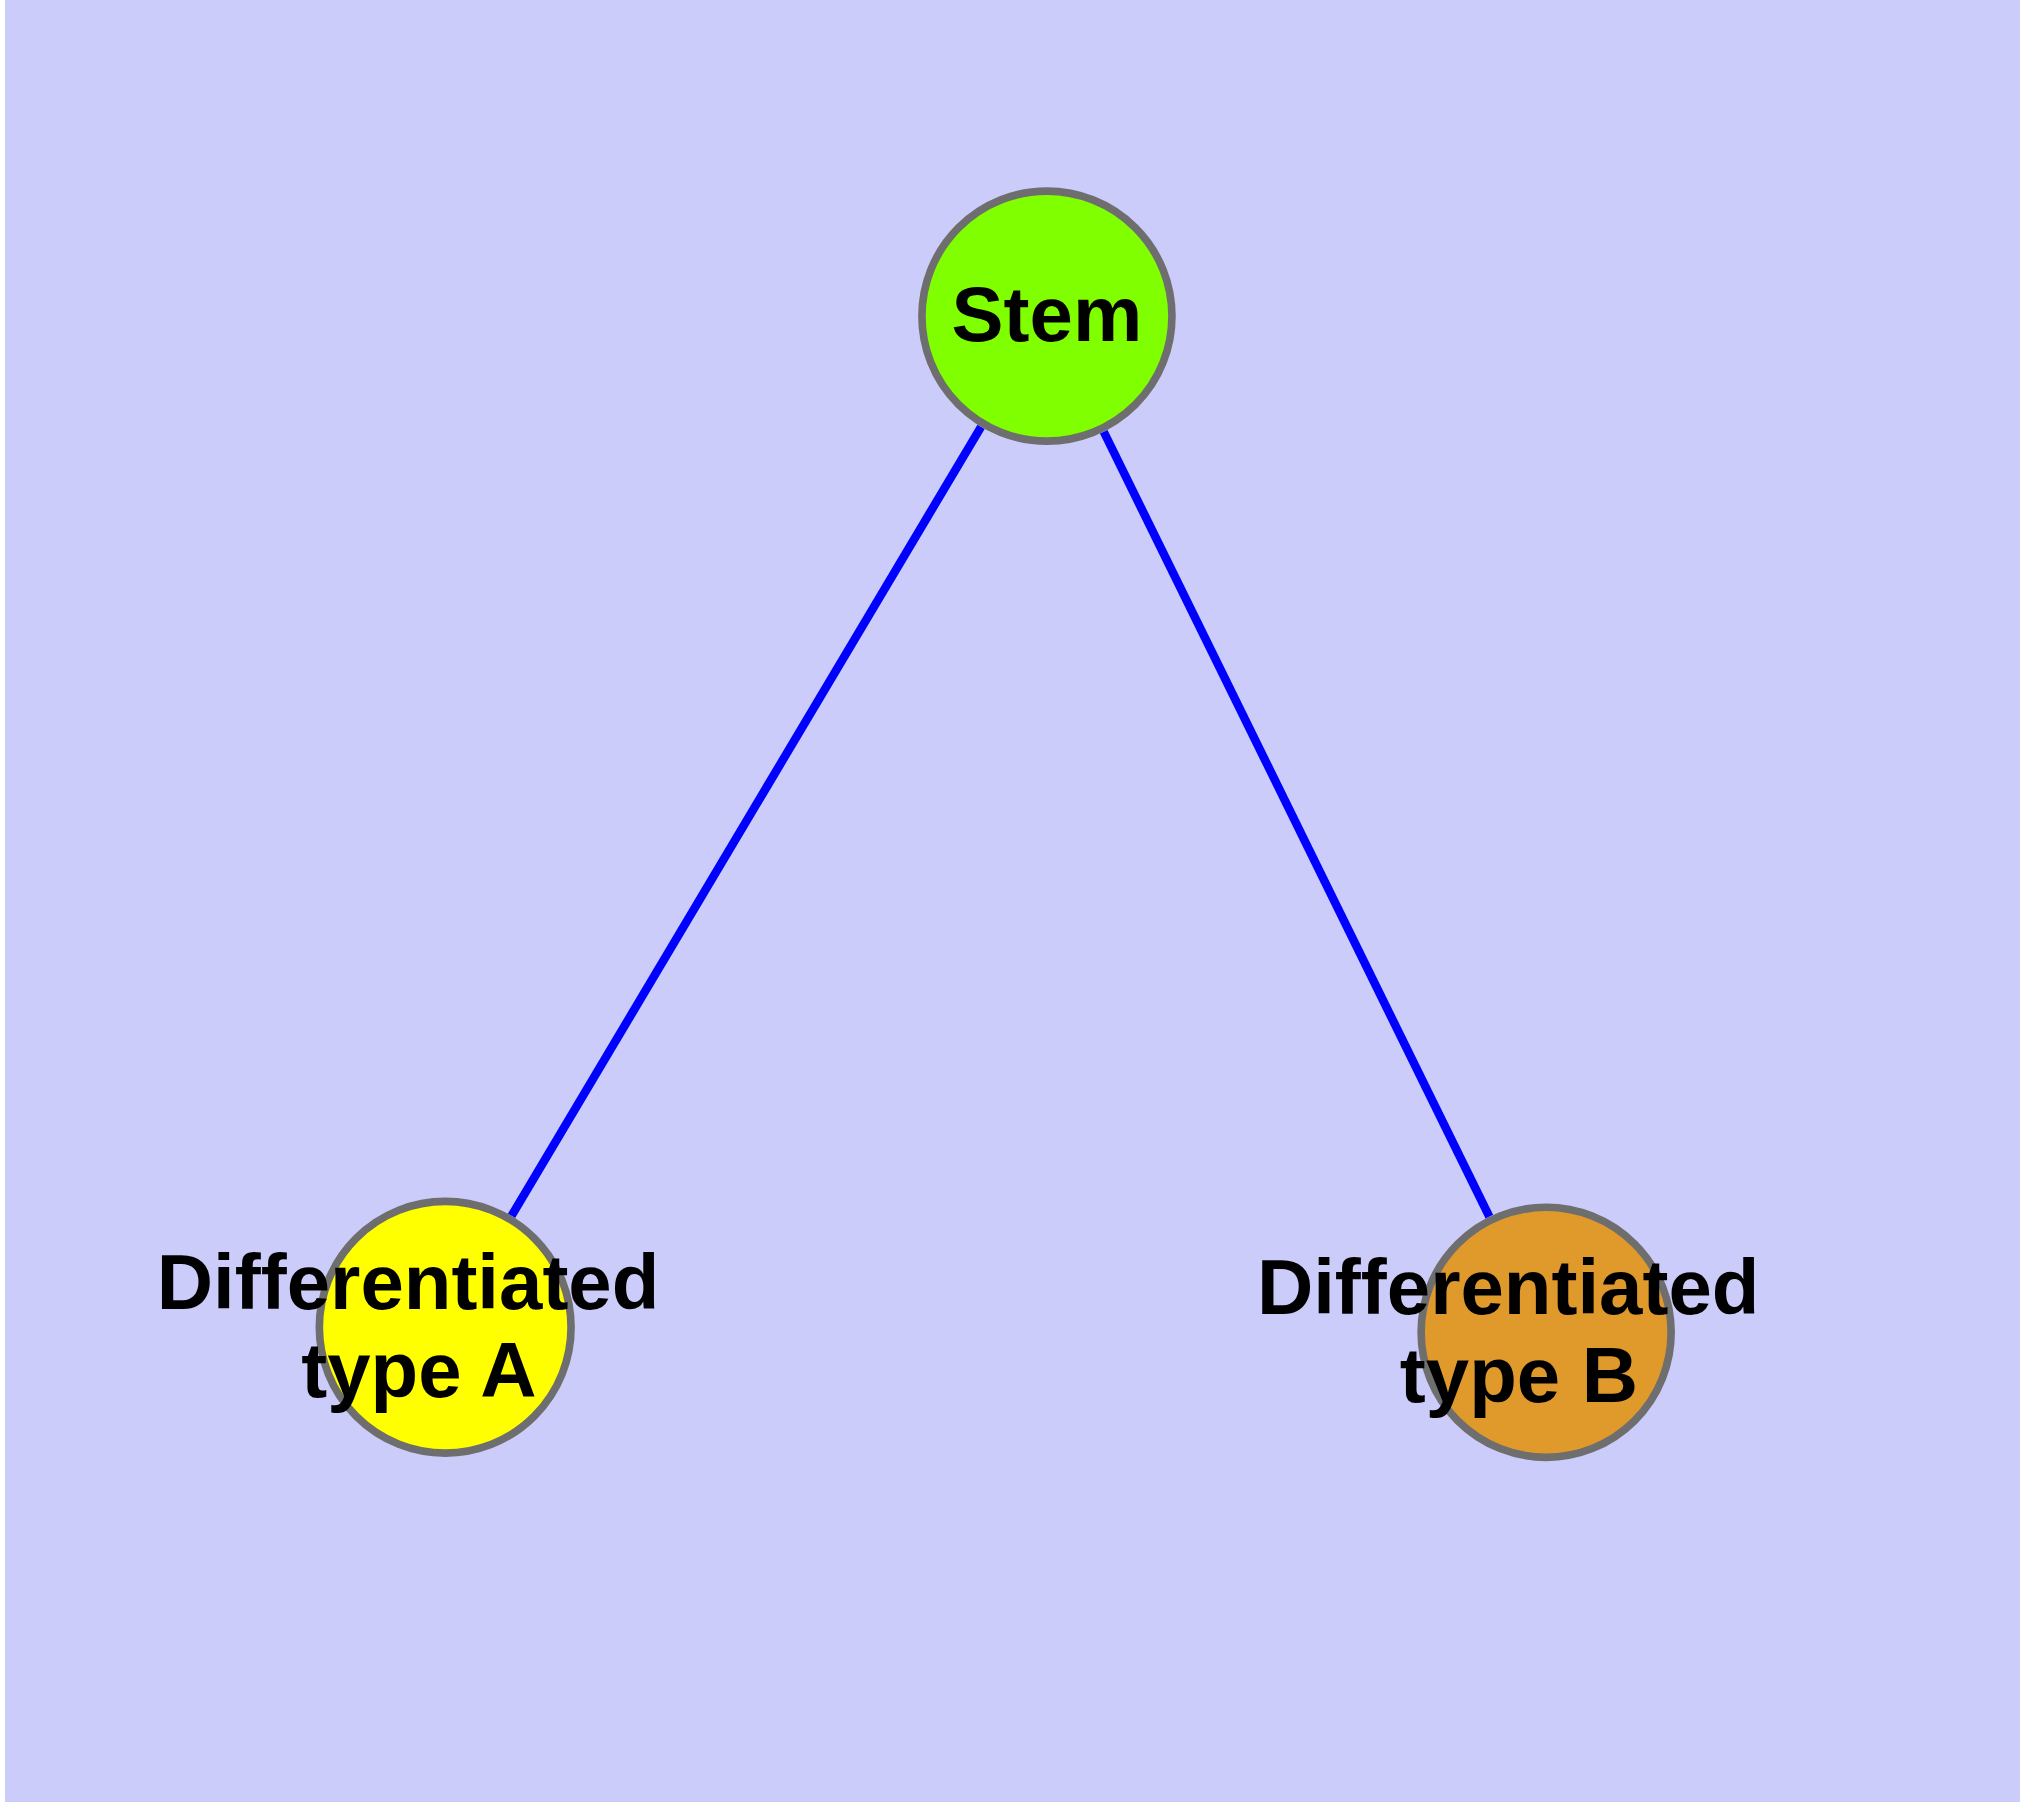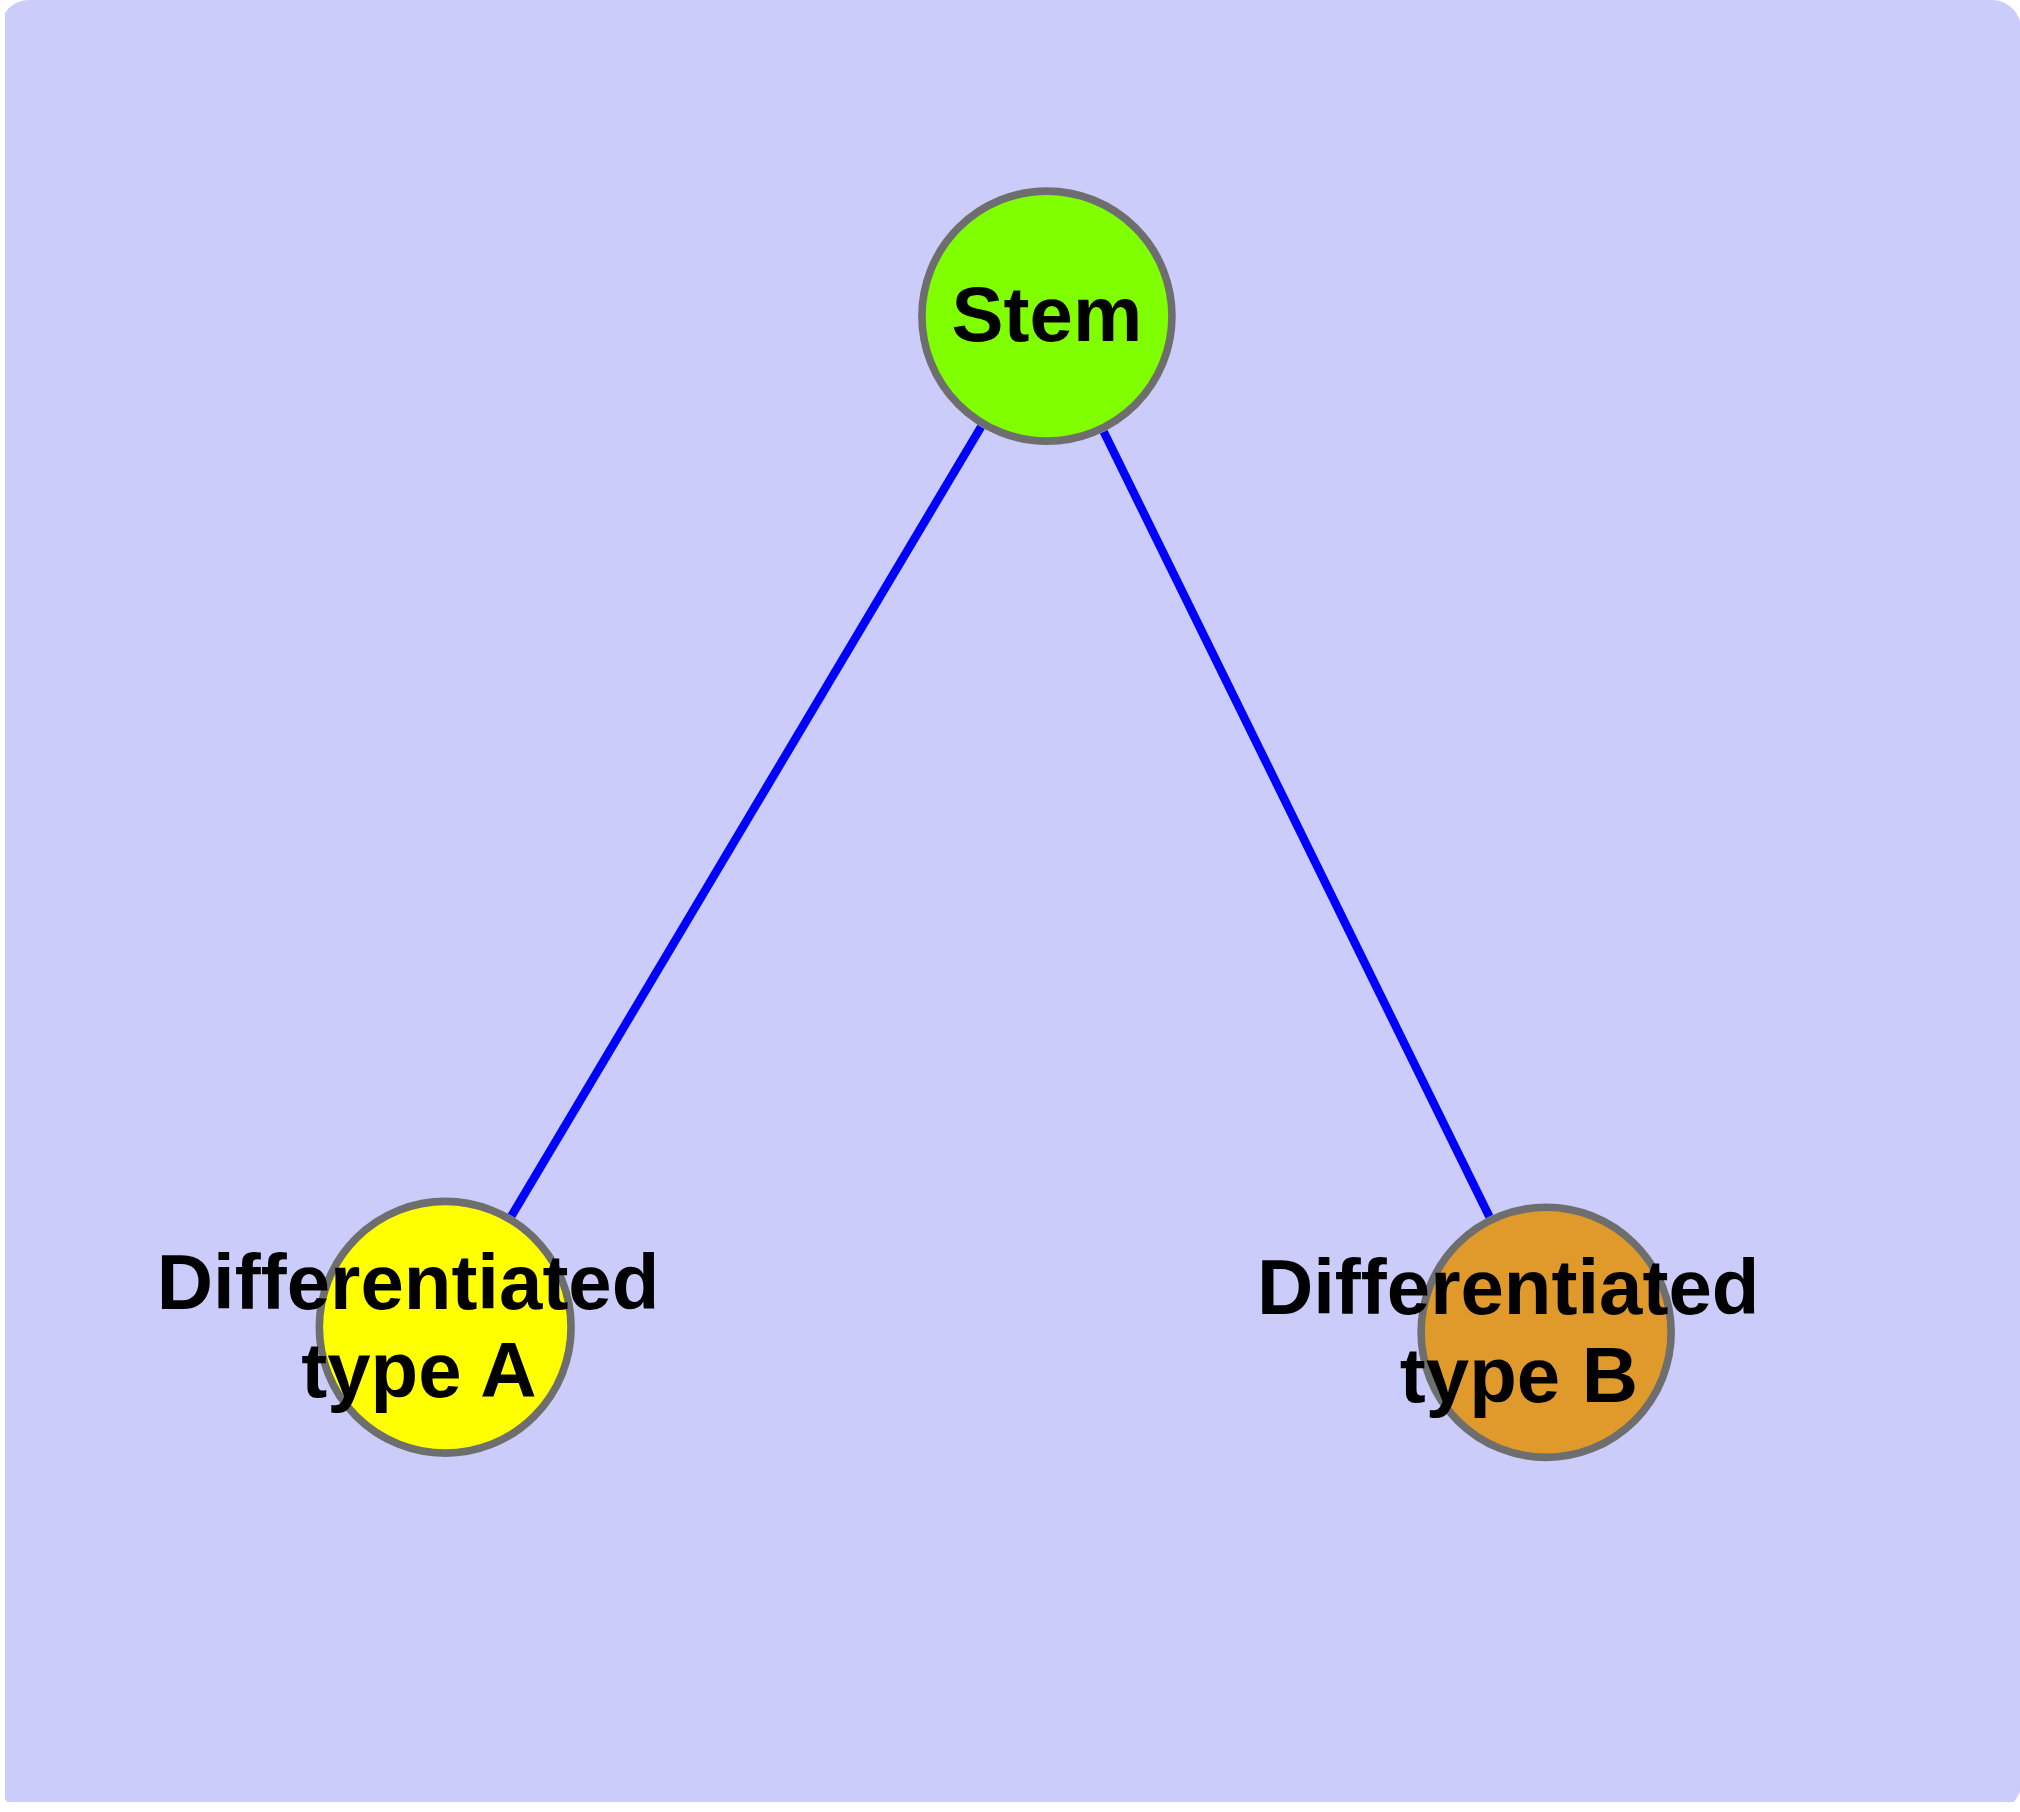--- a/index.html
+++ b/index.html
@@ -7,21 +7,20 @@
     padding: 0;
     background: #ffffff;
   }
   #canvas {
     position: relative;
     width: 2021px;
     height: 1812px;
     background: #ffffff;
     overflow: hidden;
     font-family: "Liberation Sans", "DejaVu Sans", sans-serif;
-    border-radius: 29px;
   }
   #plot-bg {
     position: absolute;
     left: 5.1px;
     top: 0px;
     width: 2015px;
     height: 1802px;
     background: #ccccfa;
   }
   #graph-svg {

